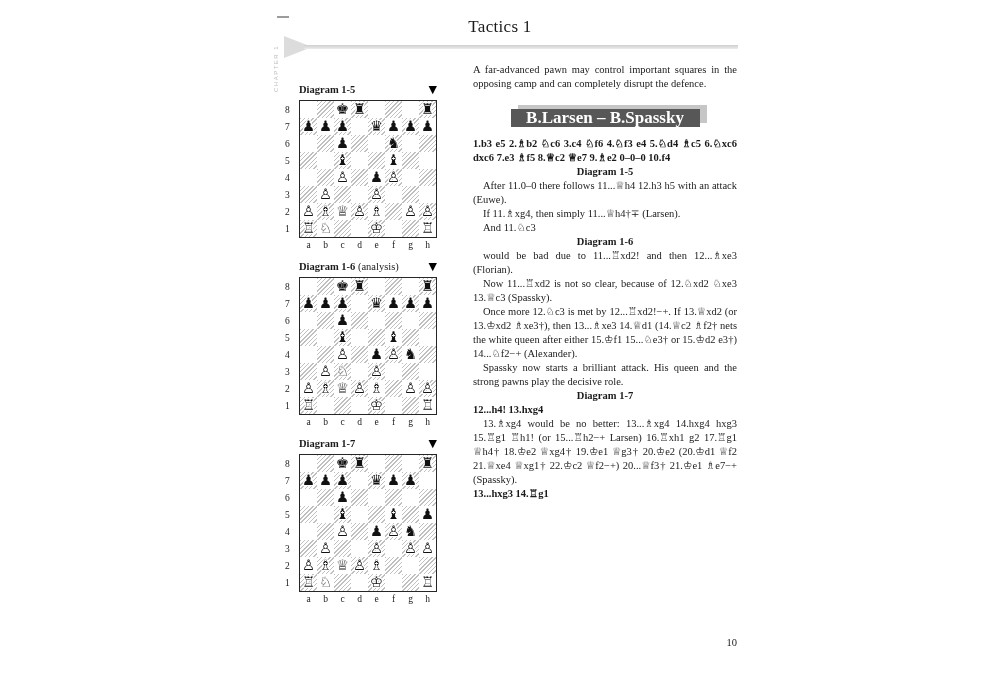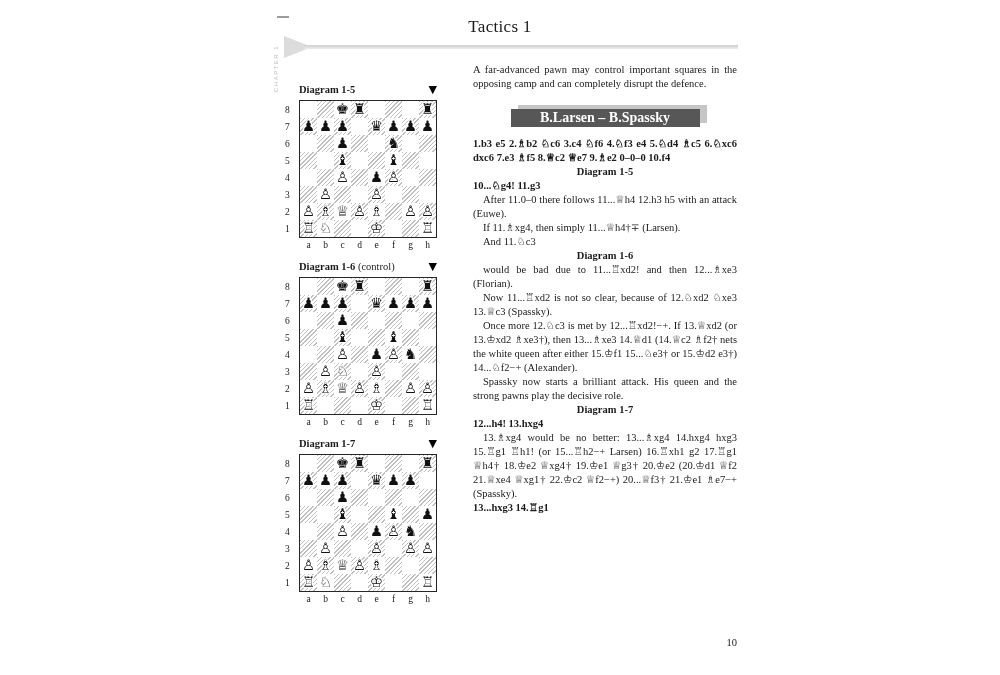--- a/index.html
+++ b/index.html
@@ -44,21 +44,21 @@
   .frow{margin-left:15px;width:136px;display:flex;margin-top:2px;}
   .flabel{width:17px;text-align:center;font-size:9.5px;}
 
   
   #text-col{position:absolute;left:473px;top:63px;width:264px;font-size:10.5px;
             line-height:14px;text-align:justify;}
   #text-col p{margin:0;}
   .intro{margin-bottom:11px;}
   .gamehead{margin:18px 0 10px;}
   .gamebar{width:189px;margin:0 auto;background:#575757;color:#fff;font-weight:bold;
-           text-align:center;font-size:14px;padding:1.5px 0 2px;
+           text-align:center;font-size:17px;padding:1.5px 0 2px;
            box-shadow:7px -4px 0 #c6c6c6;}
   .gameevent{text-align:center;font-size:10.2px;margin-top:4px;}
   .moves{font-weight:bold;margin:0 0 2px;}
   .diagramref{text-align:center;font-weight:bold;margin:2px 0;}
   .line{font-weight:bold;}
   .para{text-indent:10px;}
 </style>
 </head>
 <body>
 
@@ -176,21 +176,21 @@
           <span class="flabel">c</span>
           <span class="flabel">d</span>
           <span class="flabel">e</span>
           <span class="flabel">f</span>
           <span class="flabel">g</span>
           <span class="flabel">h</span>
         </div>
       </div>
       <div class="diagram">
         <div class="dghead">
-          <span class="dglabel"><b>Diagram 1-6</b><span class="dgsuffix"> (control)</span></span>
+          <span class="dglabel"><b>Diagram 1-6</b><span class="dgsuffix"> (analysis)</span></span>
           <span class="dgmarker">▼</span>
         </div>
         <div class="bwrap">
           <div class="ranks">
             <div class="rcell">8</div>
             <div class="rcell">7</div>
             <div class="rcell">6</div>
             <div class="rcell">5</div>
             <div class="rcell">4</div>
             <div class="rcell">3</div>
@@ -403,21 +403,20 @@
       </div>
     </div>
 
   <div id="text-col">
       <p class="intro">A far-advanced pawn may control important squares in the opposing camp and can completely disrupt the defence.</p>
       <div class="gamehead">
         <div class="gamebar">B.Larsen – B.Spassky</div>
       </div>
       <p class="moves">1.b3 e5 2.♗b2 ♘c6 3.c4 ♘f6 4.♘f3 e4 5.♘d4 ♗c5 6.♘xc6 dxc6 7.e3 ♗f5 8.♕c2 ♕e7 9.♗e2 0–0–0 10.f4</p>
       <p class="diagramref">Diagram 1-5</p>
-      <p class="line">10...♘g4! 11.g3</p>
       <p class="para">After 11.0–0 there follows 11...♕h4 12.h3 h5 with an attack (Euwe).</p>
       <p class="para">If 11.♗xg4, then simply 11...♕h4†∓ (Larsen).</p>
       <p class="para">And 11.♘c3</p>
       <p class="diagramref">Diagram 1-6</p>
       <p class="para">would be bad due to 11...♖xd2! and then 12...♗xe3 (Florian).</p>
       <p class="para">Now 11...♖xd2 is not so clear, because of 12.♘xd2 ♘xe3 13.♕c3 (Spassky).</p>
       <p class="para">Once more 12.♘c3 is met by 12...♖xd2!−+. If 13.♕xd2 (or 13.♔xd2 ♗xe3†), then 13...♗xe3 14.♕d1 (14.♕c2 ♗f2† nets the white queen after either 15.♔f1 15...♘e3† or 15.♔d2 e3†) 14...♘f2−+ (Alexander).</p>
       <p class="para">Spassky now starts a brilliant attack. His queen and the strong pawns play the decisive role.</p>
       <p class="diagramref">Diagram 1-7</p>
       <p class="line">12...h4! 13.hxg4</p>

